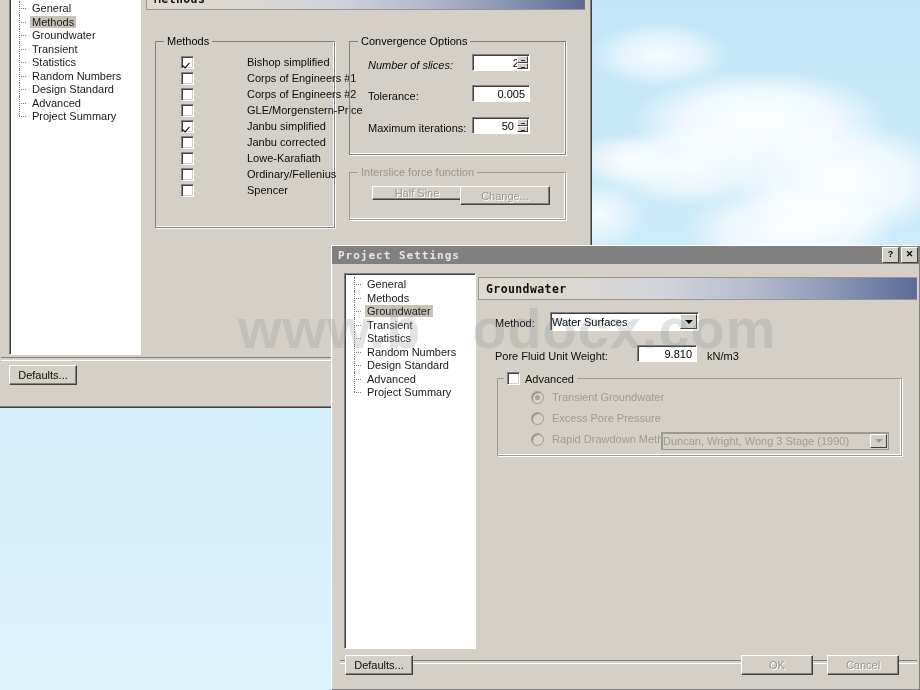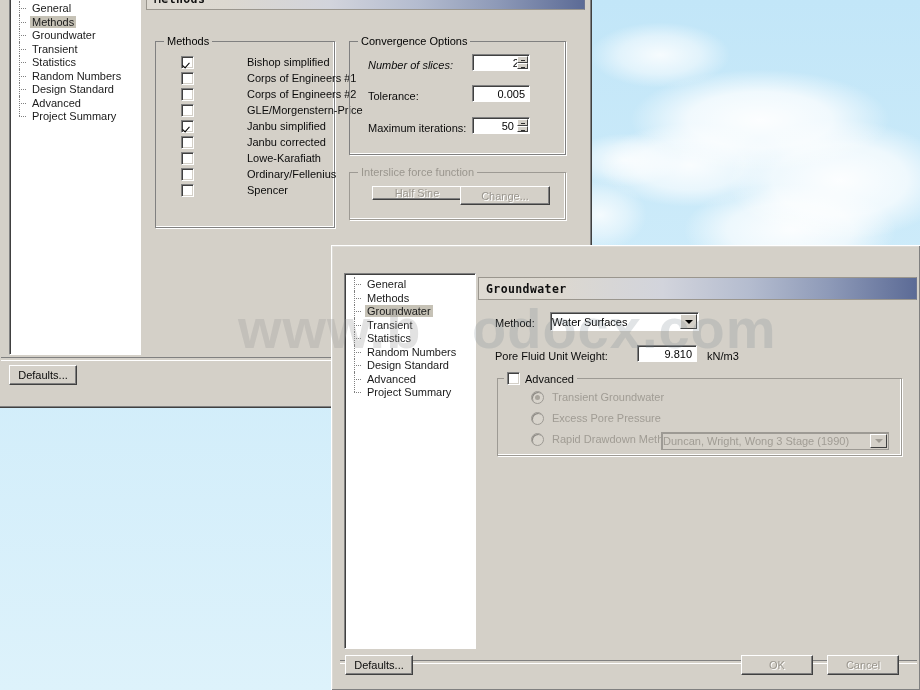--- a/index.html
+++ b/index.html
@@ -223,20 +223,27 @@
 
   <div class="sep" style="left:10px;top:368px;"></div>
 
   <div class="btn" style="position:absolute;left:18px;top:376px;width:68px;height:20px;">Defaults...</div>
 </div>
 
 <div id="wm">www.b</div>
 
 <div class="dlg" style="left:331px;top:245px;width:588px;height:444px;">
 
+  <div class="titlebar">
+    <span class="t">Project Settings</span>
+    <span class="tbtns">
+      <span class="tbtn">?</span>
+      <span class="tbtn">✕</span>
+    </span>
+  </div>
 
   <div class="treebox" style="position:absolute;left:12px;top:27px;width:130px;height:374px;">
     <div class="tree">
       <div class="tnode"><span class="lbl">General</span></div>
       <div class="tnode"><span class="lbl">Methods</span></div>
       <div class="tnode sel"><span class="lbl">Groundwater</span></div>
       <div class="tnode"><span class="lbl">Transient</span></div>
       <div class="tnode"><span class="lbl">Statistics</span></div>
       <div class="tnode"><span class="lbl">Random Numbers</span></div>
       <div class="tnode"><span class="lbl">Design Standard</span></div>

